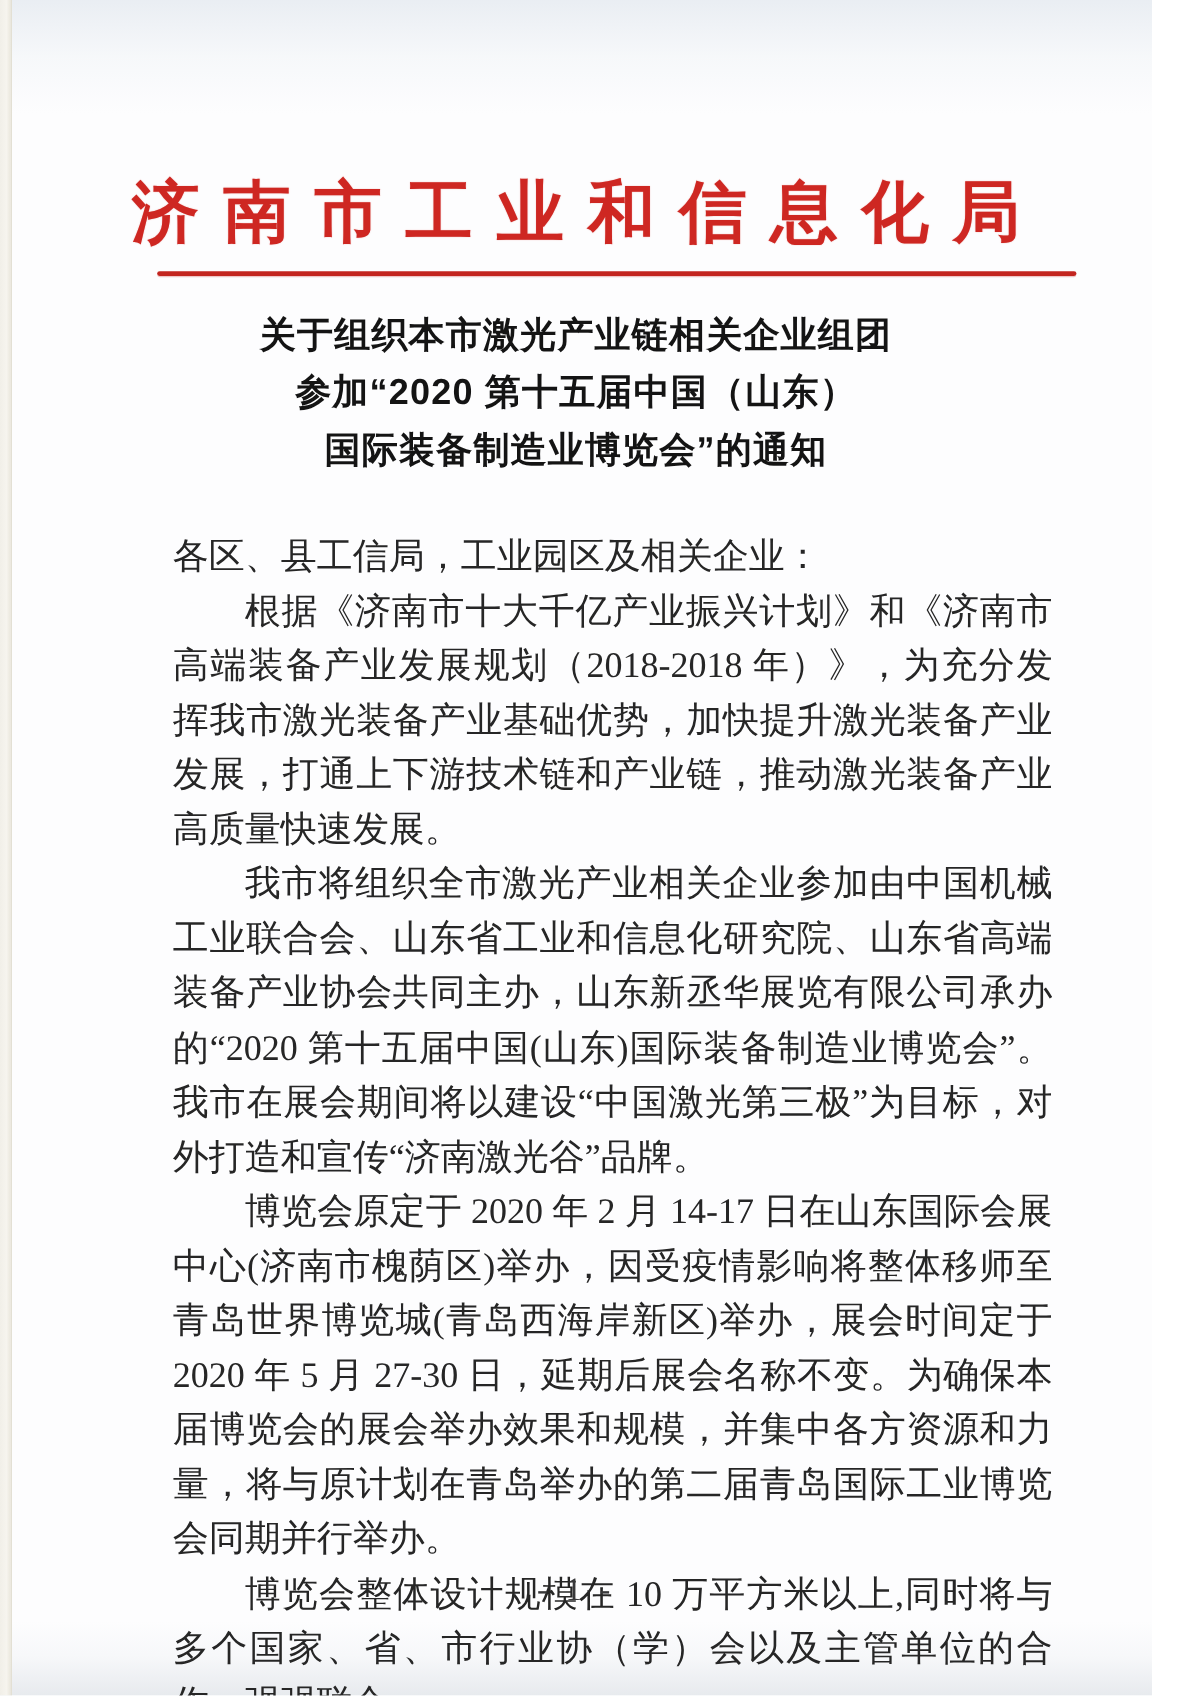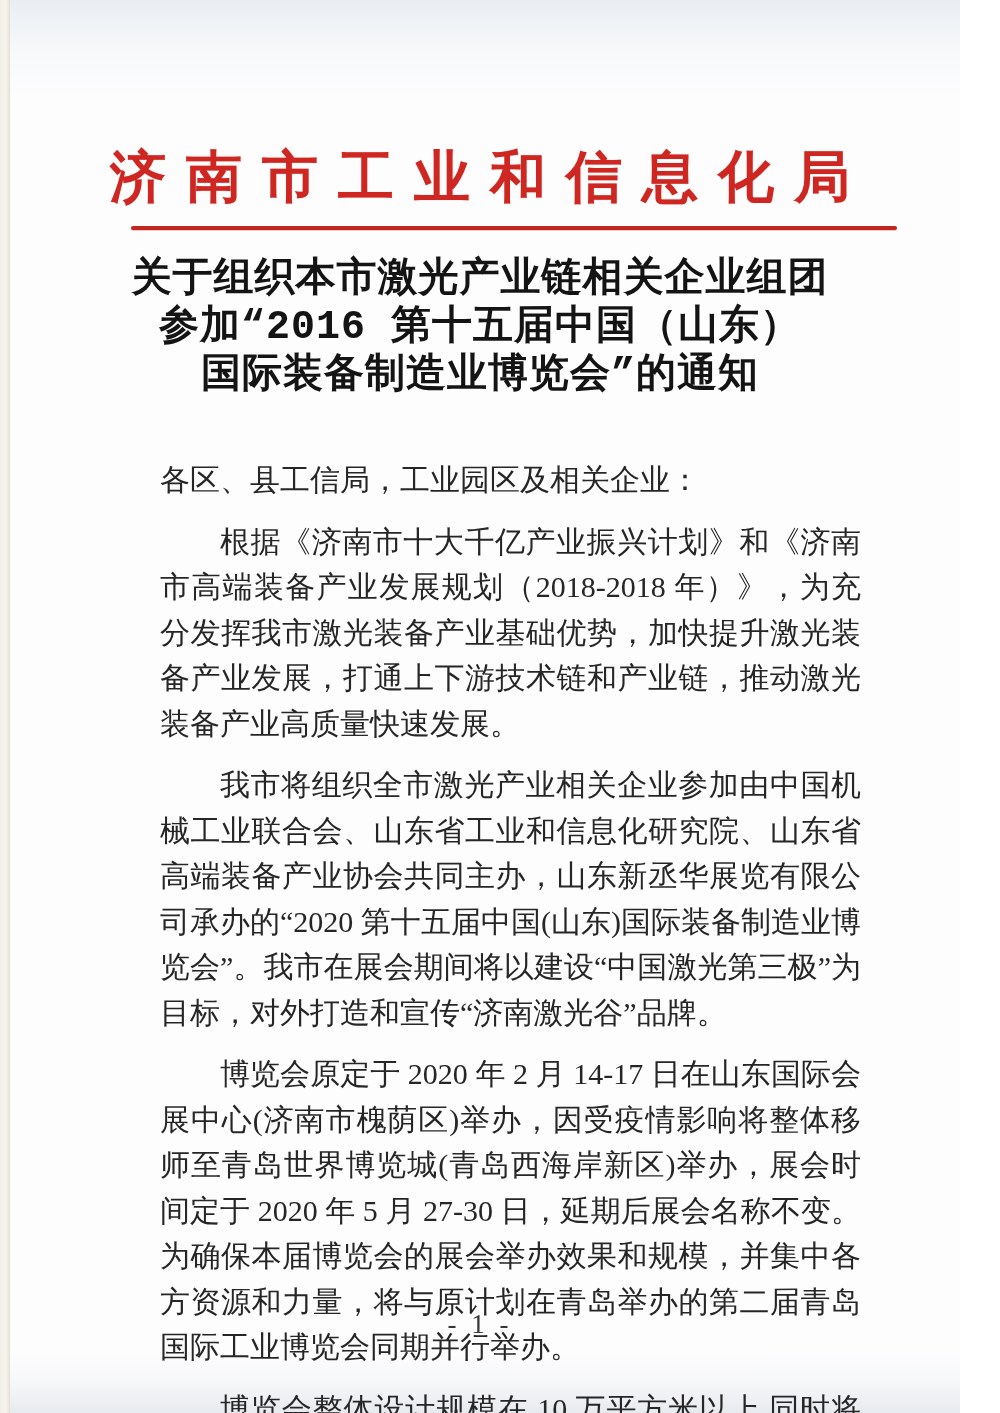--- a/index.html
+++ b/index.html
@@ -48,39 +48,39 @@
     height: 4px;
     background: #c3251f;
     border-radius: 2px;
     box-shadow: 0 1px 0 rgba(195,37,31,0.25);
   }
   .notice-title {
     position: absolute;
     top: 256px;
     left: 0; right: 0;
     text-align: center;
-    font-family: Liberation Mono, monospace;
+    font-family: Liberation Sans, sans-serif;
     font-weight: 800;
-    font-size: 40px;
+    font-size: 30px;
     line-height: 48px;
     color: #141414;
     letter-spacing: 1px;
   }
   .document-body {
     position: absolute;
     top: 441px;
     left: 144px;
     width: 733px;
     font-size: 30px;
     line-height: 45.5px;
     color: #262626;
     text-align: justify;
   }
   .document-body p {
-    margin: 16px;
+    margin: 0;
     padding: 0;
   }
   .document-body p.indented {
     text-indent: 2em;
   }
   .page-number {
     position: absolute;
     top: 1309px;
     left: 0; right: 0;
     text-align: center;
@@ -95,21 +95,21 @@
 <div class="scan-page">
 
   <div class="left-scan-edge"></div>
 
   <div class="agency-header">济南市工业和信息化局</div>
 
   <div class="red-divider"></div>
 
   <div class="notice-title">
     <div>关于组织本市激光产业链相关企业组团</div>
-    <div>参加“2016 第十五届中国（山东）</div>
+    <div>参加“2020 第十五届中国（山东）</div>
     <div>国际装备制造业博览会”的通知</div>
   </div>
 
   <div class="document-body">
     <p>各区、县工信局，工业园区及相关企业：</p>
     <p class="indented">根据《济南市十大千亿产业振兴计划》和《济南市高端装备产业发展规划（2018-2018 年）》，为充分发挥我市激光装备产业基础优势，加快提升激光装备产业发展，打通上下游技术链和产业链，推动激光装备产业高质量快速发展。</p>
     <p class="indented">我市将组织全市激光产业相关企业参加由中国机械工业联合会、山东省工业和信息化研究院、山东省高端装备产业协会共同主办，山东新丞华展览有限公司承办的“2020 第十五届中国(山东)国际装备制造业博览会”。我市在展会期间将以建设“中国激光第三极”为目标，对外打造和宣传“济南激光谷”品牌。</p>
     <p class="indented">博览会原定于 2020 年 2 月 14-17 日在山东国际会展中心(济南市槐荫区)举办，因受疫情影响将整体移师至青岛世界博览城(青岛西海岸新区)举办，展会时间定于 2020 年 5 月 27-30 日，延期后展会名称不变。为确保本届博览会的展会举办效果和规模，并集中各方资源和力量，将与原计划在青岛举办的第二届青岛国际工业博览会同期并行举办。</p>
     <p class="indented">博览会整体设计规模在 10 万平方米以上,同时将与多个国家、省、市行业协（学）会以及主管单位的合作，强强联合，</p>
   </div>

